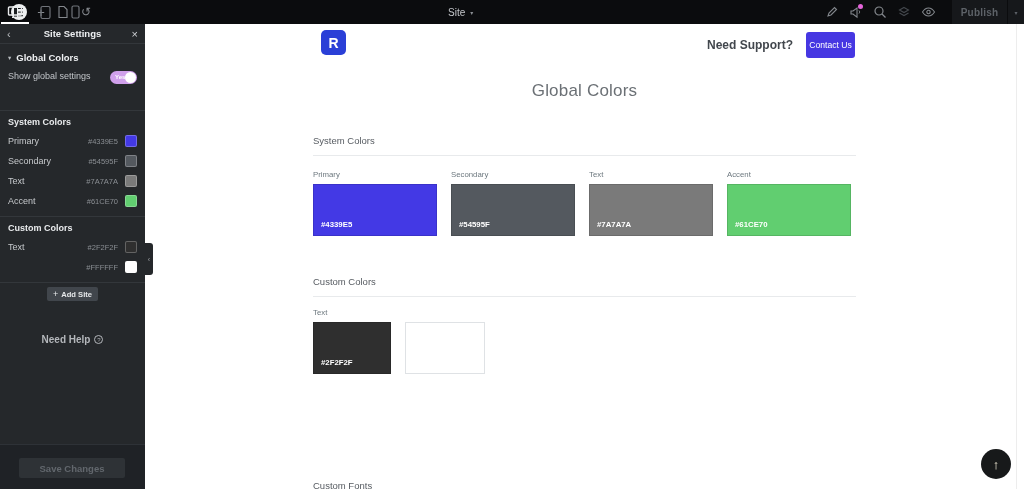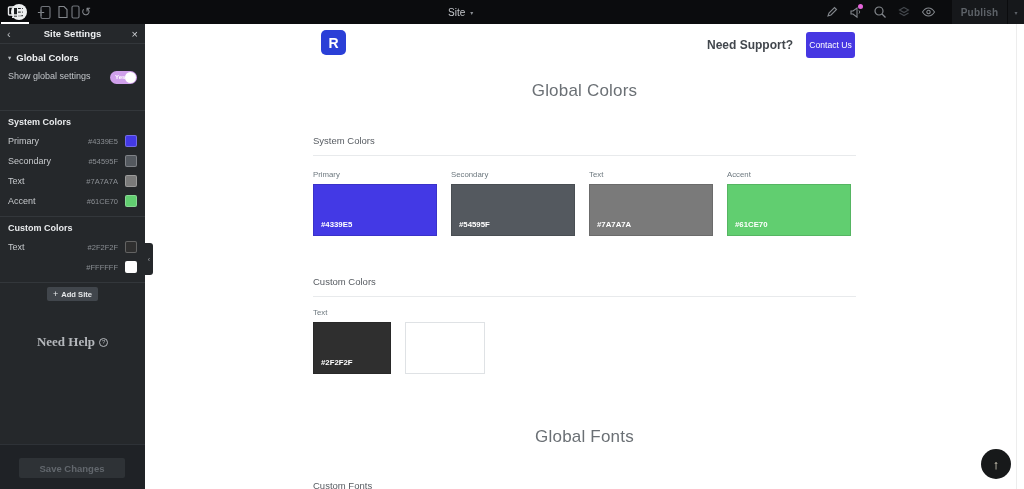--- a/index.html
+++ b/index.html
@@ -56,21 +56,21 @@
   .sb-rows { position:absolute; left:0; width:145px; display:flex; flex-direction:column; }
   .side-row { display:flex; align-items:center; height:20px; padding:0 8px; cursor:pointer; }
   .side-row-label { flex:1; color:#c6c9cc; font-size:9px; }
   .side-row-hex { color:#8a8e93; font-size:7.5px; margin-right:7px; }
   .side-chip { width:12px; height:12px; border-radius:2px; border:1px solid rgba(255,255,255,.25); }
   .sb-add-btn { position:absolute; left:47px; top:263px; width:51px; height:14px; background:#41464c; border-radius:2px;
                 display:flex; align-items:center; justify-content:center; gap:3px; cursor:pointer; }
   .sb-add-plus { color:#e6e8ea; font-size:9px; line-height:1; }
   .sb-add-label { color:#e6e8ea; font-size:7.6px; font-weight:700; }
   .sb-help { position:absolute; left:0; top:310px; width:145px; display:flex; align-items:center; justify-content:center; gap:4px; cursor:pointer; }
-  .sb-help-label { color:#b4b7bb; font-size:13px; font-weight:700;font-family:Liberation Serif, serif; }
+  .sb-help-label { color:#b4b7bb; font-size:10px; font-weight:700; }
   .sb-help-icon { width:9px; height:9px; border:1px solid #b4b7bb; border-radius:50%; color:#b4b7bb; font-size:6px;
                   display:flex; align-items:center; justify-content:center; }
   .sb-footer { position:absolute; left:0; top:420px; width:145px; height:45px; background:#1f2226; border-top:1px solid #2e3237; }
   .sb-save { position:absolute; left:19px; top:13px; width:106px; height:20px; background:#2e3236; border:none; border-radius:2px;
              color:#62676d; font-size:9.5px; font-weight:700; font-family:inherit; cursor:pointer; }
   #sb-handle { position:absolute; left:145px; top:243px; width:8px; height:32px; background:#25282b;
                border-radius:0 3px 3px 0; display:flex; align-items:center; justify-content:center;
                color:#9ca0a4; font-size:7px; cursor:pointer; z-index:25; }
   
   #canvas { position:absolute; left:145px; top:24px; width:879px; height:465px; background:#fff; overflow:hidden; }
@@ -329,21 +329,20 @@
   </div>
 
   <div class="cell cell-b">
     <div class="cell-label"></div>
     <div class="swatch light" style="background: rgb(255, 255, 255);">
       <span class="swatch-hex">#FFFFFF</span>
     </div>
   </div>
 </div>
 
-    <h1 class="cv-heading" style="top:403px">Global Fonts</h1>
 
     <div class="cv-sec-label" style="top:456px">Custom Fonts</div>
   </main>
 
   <button id="scrolltop">
     <span>↑</span>
   </button>
 
 </div>
 

